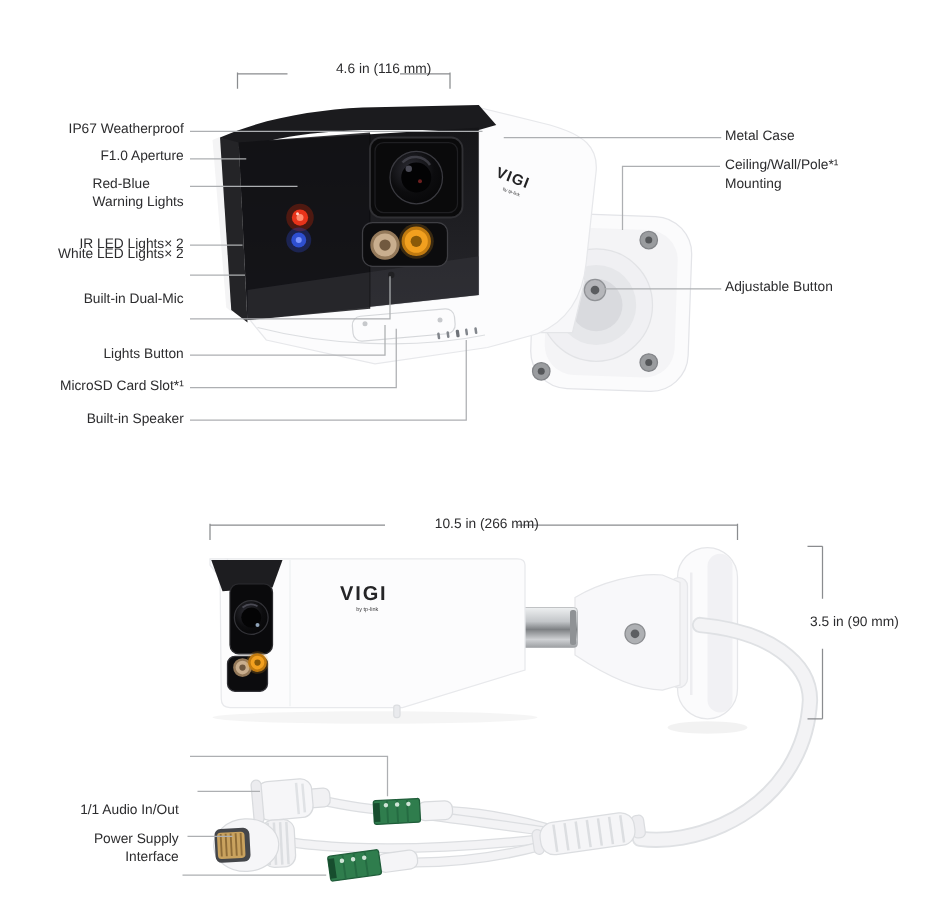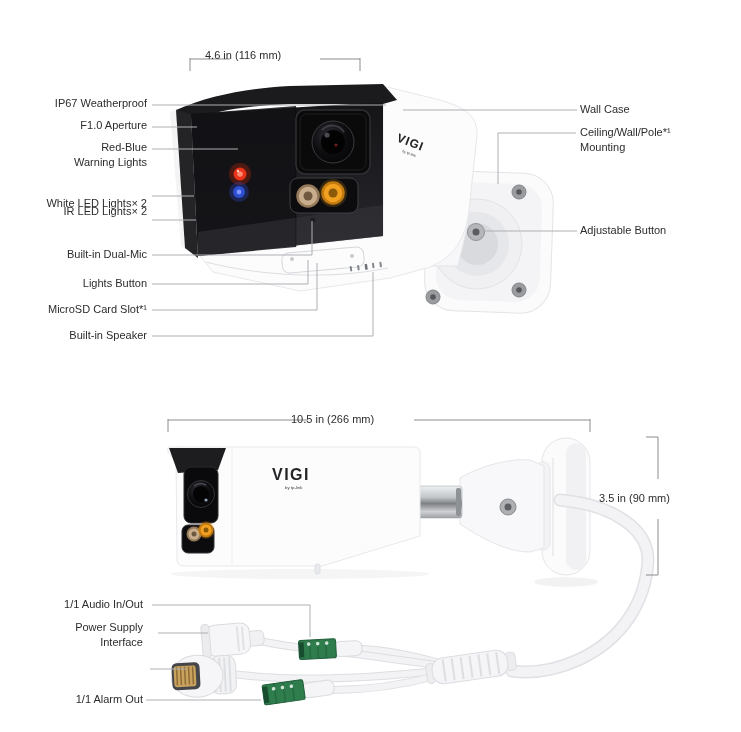--- a/index.html
+++ b/index.html
@@ -5,25 +5,25 @@
   html,body{margin:0;padding:0;background:#fff;}
   .stage{
     position:relative;width:741px;height:732px;background:#fff;overflow:hidden;
     font-family:"Liberation Sans",sans-serif;
   }
   .artwork{position:absolute;left:0;top:0;}
   .lbl{
     position:absolute;font-size:11px;line-height:15px;color:#2c2c2e;
     white-space:pre-line;
   }
-  .lbl.left{right:594px;text-align:right;}
+  .lbl.left{right:594px;text-align:left;}
   .lbl.right{left:580px;text-align:left;}
-  .lbl.bleft{right:598px;text-align:right;}
+  .lbl.bleft{right:598px;text-align:right;margin-top:44px;}
   .dim{
-    position:absolute;font-size:11px;line-height:15px;color:#2c2c2e;text-align:left;
+    position:absolute;font-size:11px;line-height:15px;color:#2c2c2e;text-align:right;
   }
 </style>
 </head>
 <body>
 
 <div class="stage">
 
 <svg class="artwork" width="741" height="732" viewBox="0 0 741 732">
   <defs>
     <linearGradient id="gFront" x1="0" y1="0" x2="0" y2="1">
@@ -300,28 +300,28 @@
     <path d="M646,437 H658 M658,437 V479 M658,519 V575 M646,575 H658"></path>
   </g>
 </svg>
 
 <div class="dim" style="left:205px;width:140px;top:48px">4.6 in (116 mm)</div>
 
 <div class="lbl left" style="top:96px">IP67 Weatherproof</div>
 <div class="lbl left" style="top:118px">F1.0 Aperture</div>
 <div class="lbl left" style="top:140px">Red-Blue
 Warning Lights</div>
-<div class="lbl left" style="top:204px">IR LED Lights× 2</div>
+<div class="lbl left" style="top:188px">IR LED Lights× 2</div>
 <div class="lbl left" style="top:196px">White LED Lights× 2</div>
-<div class="lbl left" style="top:247px">Built-in Dual-Mic</div>
+<div class="lbl left" style="top:232px">Built-in Dual-Mic</div>
 <div class="lbl left" style="top:276px">Lights Button</div>
 <div class="lbl left" style="top:302px">MicroSD Card Slot*¹</div>
 <div class="lbl left" style="top:328px">Built-in Speaker</div>
 
-<div class="lbl right" style="top:102px">Wall Case</div>
+<div class="lbl right" style="top:102px">Metal Case</div>
 <div class="lbl right" style="top:125px">Ceiling/Wall/Pole*¹
 Mounting</div>
 <div class="lbl right" style="top:223px">Adjustable Button</div>
 
 <div class="dim" style="left:291px;width:140px;top:412px">10.5 in (266 mm)</div>
 <div class="dim" style="left:599px;width:120px;top:491px">3.5 in (90 mm)</div>
 
 <div class="lbl bleft" style="top:597px">1/1 Audio In/Out</div>
 <div class="lbl bleft" style="top:620px">Power Supply
 Interface</div>

